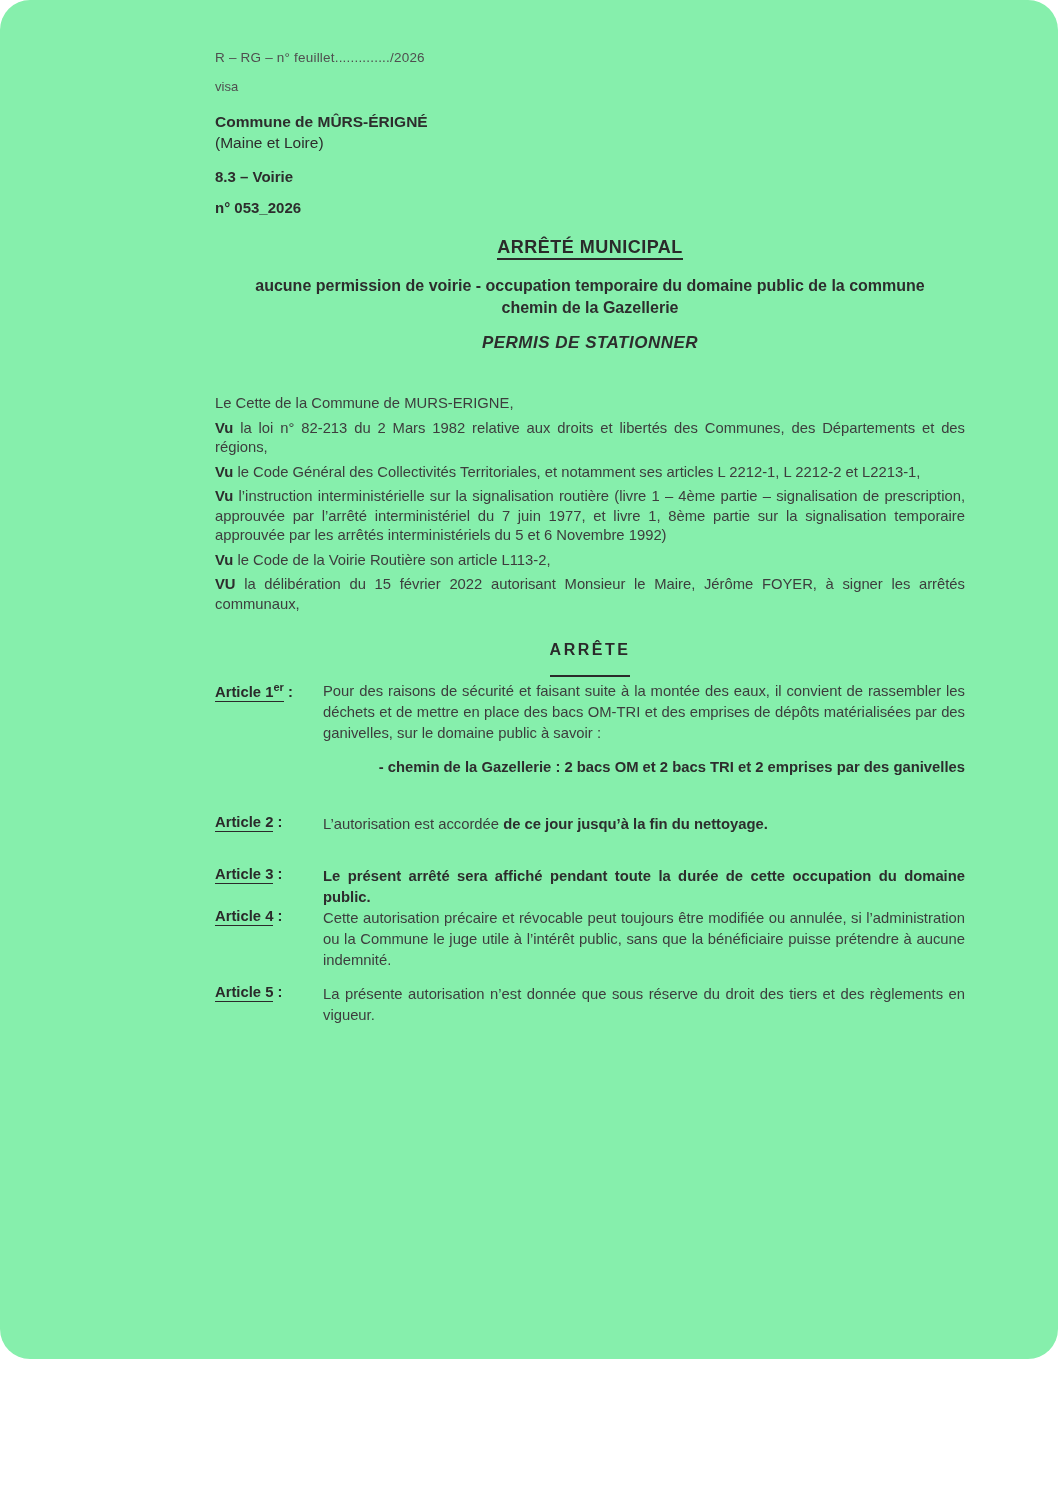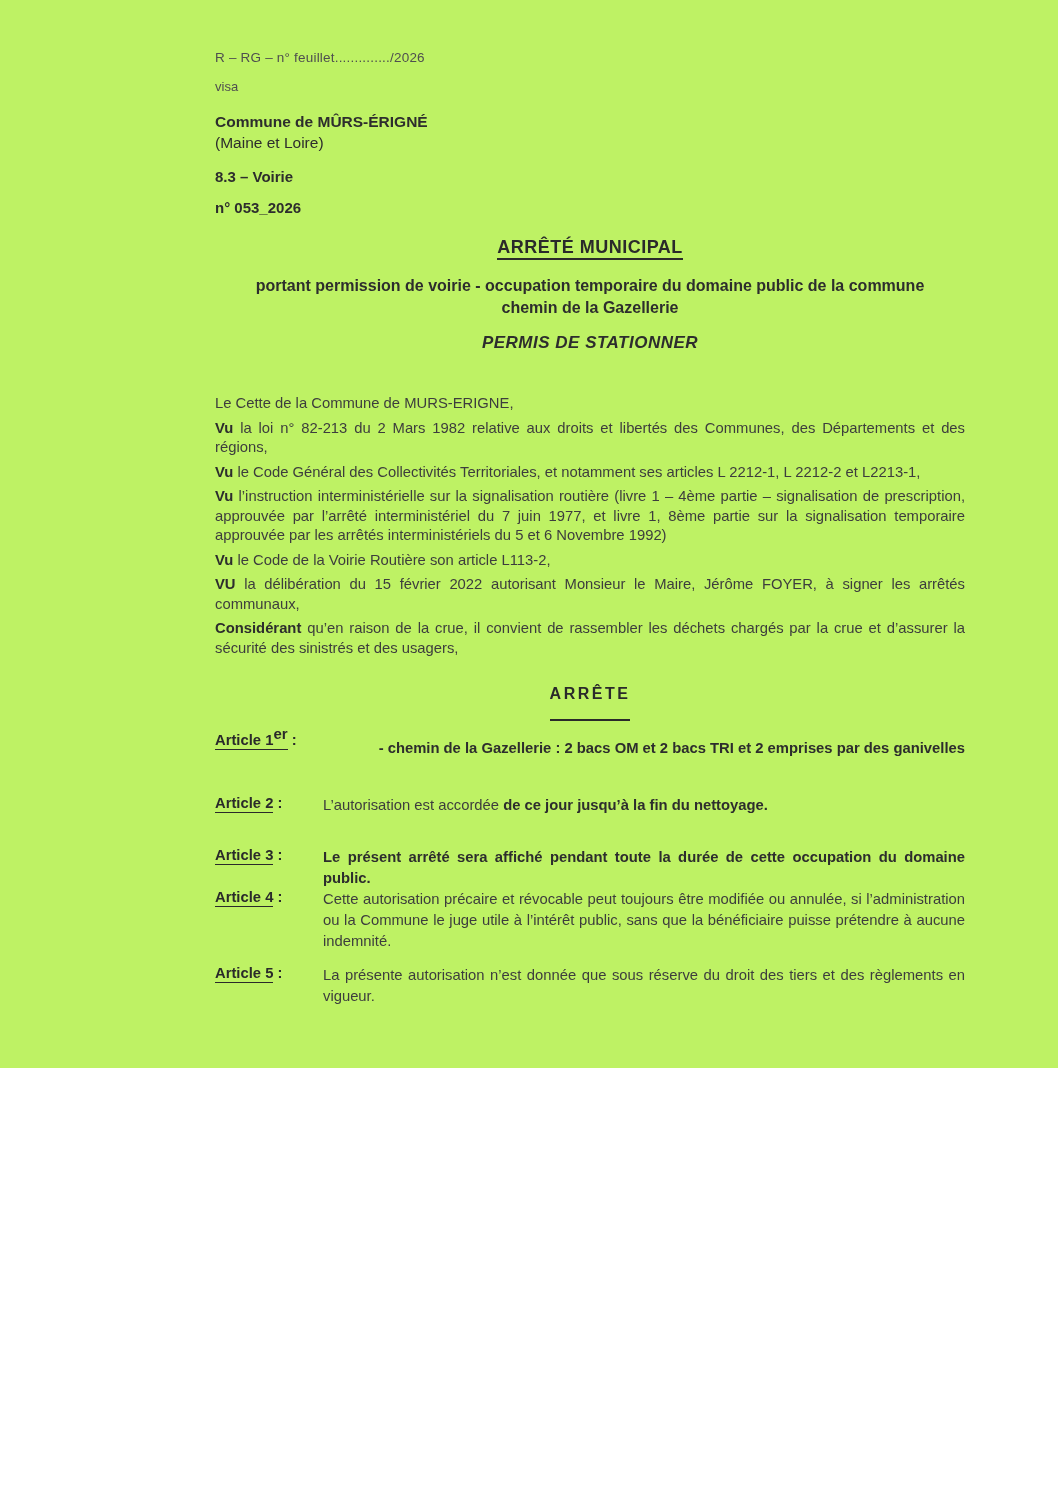--- a/index.html
+++ b/index.html
@@ -1,22 +1,23 @@
 <!DOCTYPE html>
 <html><head>
 <meta charset="utf-8">
 <style>
   html,body{margin:0;padding:0;background:#ffffff;}
   .page{
     position:relative;
-    width:1058px;height:1068px;
-    background:#bef264;
+    width:1058px;height:1359px;
+    background:#86efac;
     font-family:"Liberation Sans", sans-serif;
     color:#3d3d3d;
     overflow:hidden;
+    border-radius:30px;
   }
   .content{padding:50px 93px 0 215px;}
 
   
   .ref-line{font-size:13.5px;color:#4f4f4f;letter-spacing:.2px;}
   .visa-line{font-size:13px;color:#4f4f4f;margin-top:14px;}
   .commune-line{margin-top:17px;font-size:15.5px;font-weight:bold;color:#2d2d2d;line-height:21px;}
   .dept-line{font-size:15.5px;font-weight:normal;color:#2d2d2d;line-height:21px;}
   .section-line{margin-top:15px;font-size:15px;font-weight:bold;color:#2d2d2d;}
   .numero-line{margin-top:14px;font-size:15px;font-weight:bold;color:#2d2d2d;}
@@ -35,21 +36,21 @@
 
   
   .arrete-heading{margin-top:27px;text-align:center;font-size:16px;font-weight:bold;color:#2a2a2a;letter-spacing:2.5px;}
   .arrete-heading .u{border-bottom:2px solid #2a2a2a;padding-bottom:17px;}
 
   
   .articles{margin-top:22px;}
   .article{display:flex;align-items:flex-start;}
   .article-label{flex:0 0 108px;font-size:14.8px;font-weight:bold;color:#2a2a2a;white-space:nowrap;}
   .article-label .u{border-bottom:1.5px solid #2a2a2a;padding-bottom:1px;}
-  .article-label sup{font-size:15px;}
+  .article-label sup{font-size:11px;}
   .article-body{flex:1;font-size:14.8px;line-height:21px;text-align:justify;color:#3d3d3d;}
   .b{font-weight:bold;color:#2d2d2d;}
   .bullet-line{margin-top:13px;padding-left:13px;font-weight:bold;color:#2d2d2d;text-align:right;}
   .mt-a2{margin-top:36px;}
   .mt-a3{margin-top:31px;}
   .mt-a4{}
   .mt-a5{margin-top:13px;}
   .mt-a1{margin-top:19px;}
 
   
@@ -65,45 +66,45 @@
     <div class="ref-line">R – RG – n° feuillet............../2026</div>
     <div class="visa-line">visa</div>
     <div class="commune-line">Commune de MÛRS-ÉRIGNÉ</div>
     <div class="dept-line">(Maine et Loire)</div>
     <div class="section-line">8.3 – Voirie</div>
     <div class="numero-line">n° 053_2026</div>
 
     <div class="doc-title">
       <span class="u">ARRÊTÉ MUNICIPAL</span>
     </div>
-    <div class="doc-subtitle">portant permission de voirie - occupation temporaire du domaine public de la commune</div>
+    <div class="doc-subtitle">aucune permission de voirie - occupation temporaire du domaine public de la commune</div>
     <div class="doc-subtitle2">chemin de la Gazellerie</div>
     <div class="permis-title">PERMIS DE STATIONNER</div>
 
     <div class="preamble">
       <p><span>Le Cette de la Commune de MURS-ERIGNE,</span></p>
       <p><span class="lead">Vu</span><span> la loi n° 82-213 du 2 Mars 1982 relative aux droits et libertés des Communes, des Départements et des régions,</span></p>
       <p><span class="lead">Vu</span><span> le Code Général des Collectivités Territoriales, et notamment ses articles L 2212-1, L 2212-2 et L2213-1,</span></p>
       <p><span class="lead">Vu</span><span> l’instruction interministérielle sur la signalisation routière (livre 1 – 4ème partie – signalisation de prescription, approuvée par l’arrêté interministériel du 7 juin 1977, et livre 1, 8ème partie sur la signalisation temporaire approuvée par les arrêtés interministériels du 5 et 6 Novembre 1992)</span></p>
       <p><span class="lead">Vu</span><span> le Code de la Voirie Routière son article L113-2,</span></p>
       <p><span class="lead">VU</span><span> la délibération du 15 février 2022 autorisant Monsieur le Maire, Jérôme FOYER, à signer les arrêtés communaux,</span></p>
-      <p><span class="lead">Considérant</span><span> qu’en raison de la crue, il convient de rassembler les déchets chargés par la crue et d’assurer la sécurité des sinistrés et des usagers,</span></p>
     </div>
 
     <div class="arrete-heading">
       <span class="u">ARRÊTE</span>
     </div>
 
     <div class="articles">
 
       <div class="article mt-a1">
         <div class="article-label">
           <span class="u"><span>Article 1</span><sup>er</sup></span><span> :</span>
         </div>
         <div class="article-body">
+          <div>Pour des raisons de sécurité et faisant suite à la montée des eaux, il convient de rassembler les déchets et de mettre en place des bacs OM-TRI et des emprises de dépôts matérialisées par des ganivelles, sur le domaine public à savoir :</div>
           <div class="bullet-line">- chemin de la Gazellerie : 2 bacs OM et 2 bacs TRI et 2 emprises par des ganivelles</div>
         </div>
       </div>
 
       <div class="article mt-a2">
         <div class="article-label">
           <span class="u">Article 2</span><span> :</span>
         </div>
         <div class="article-body">
           <span>L’autorisation est accordée </span><span class="b">de ce jour jusqu’à la fin du nettoyage.</span>

